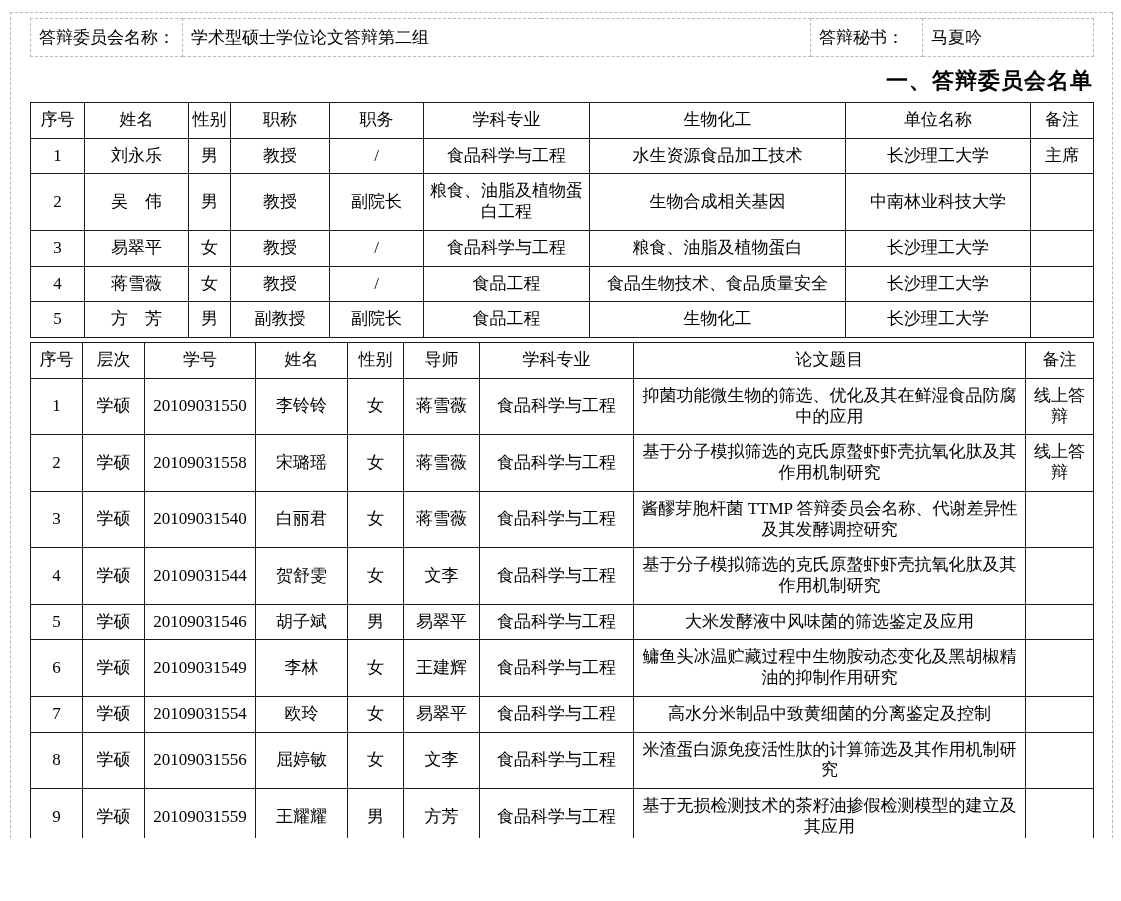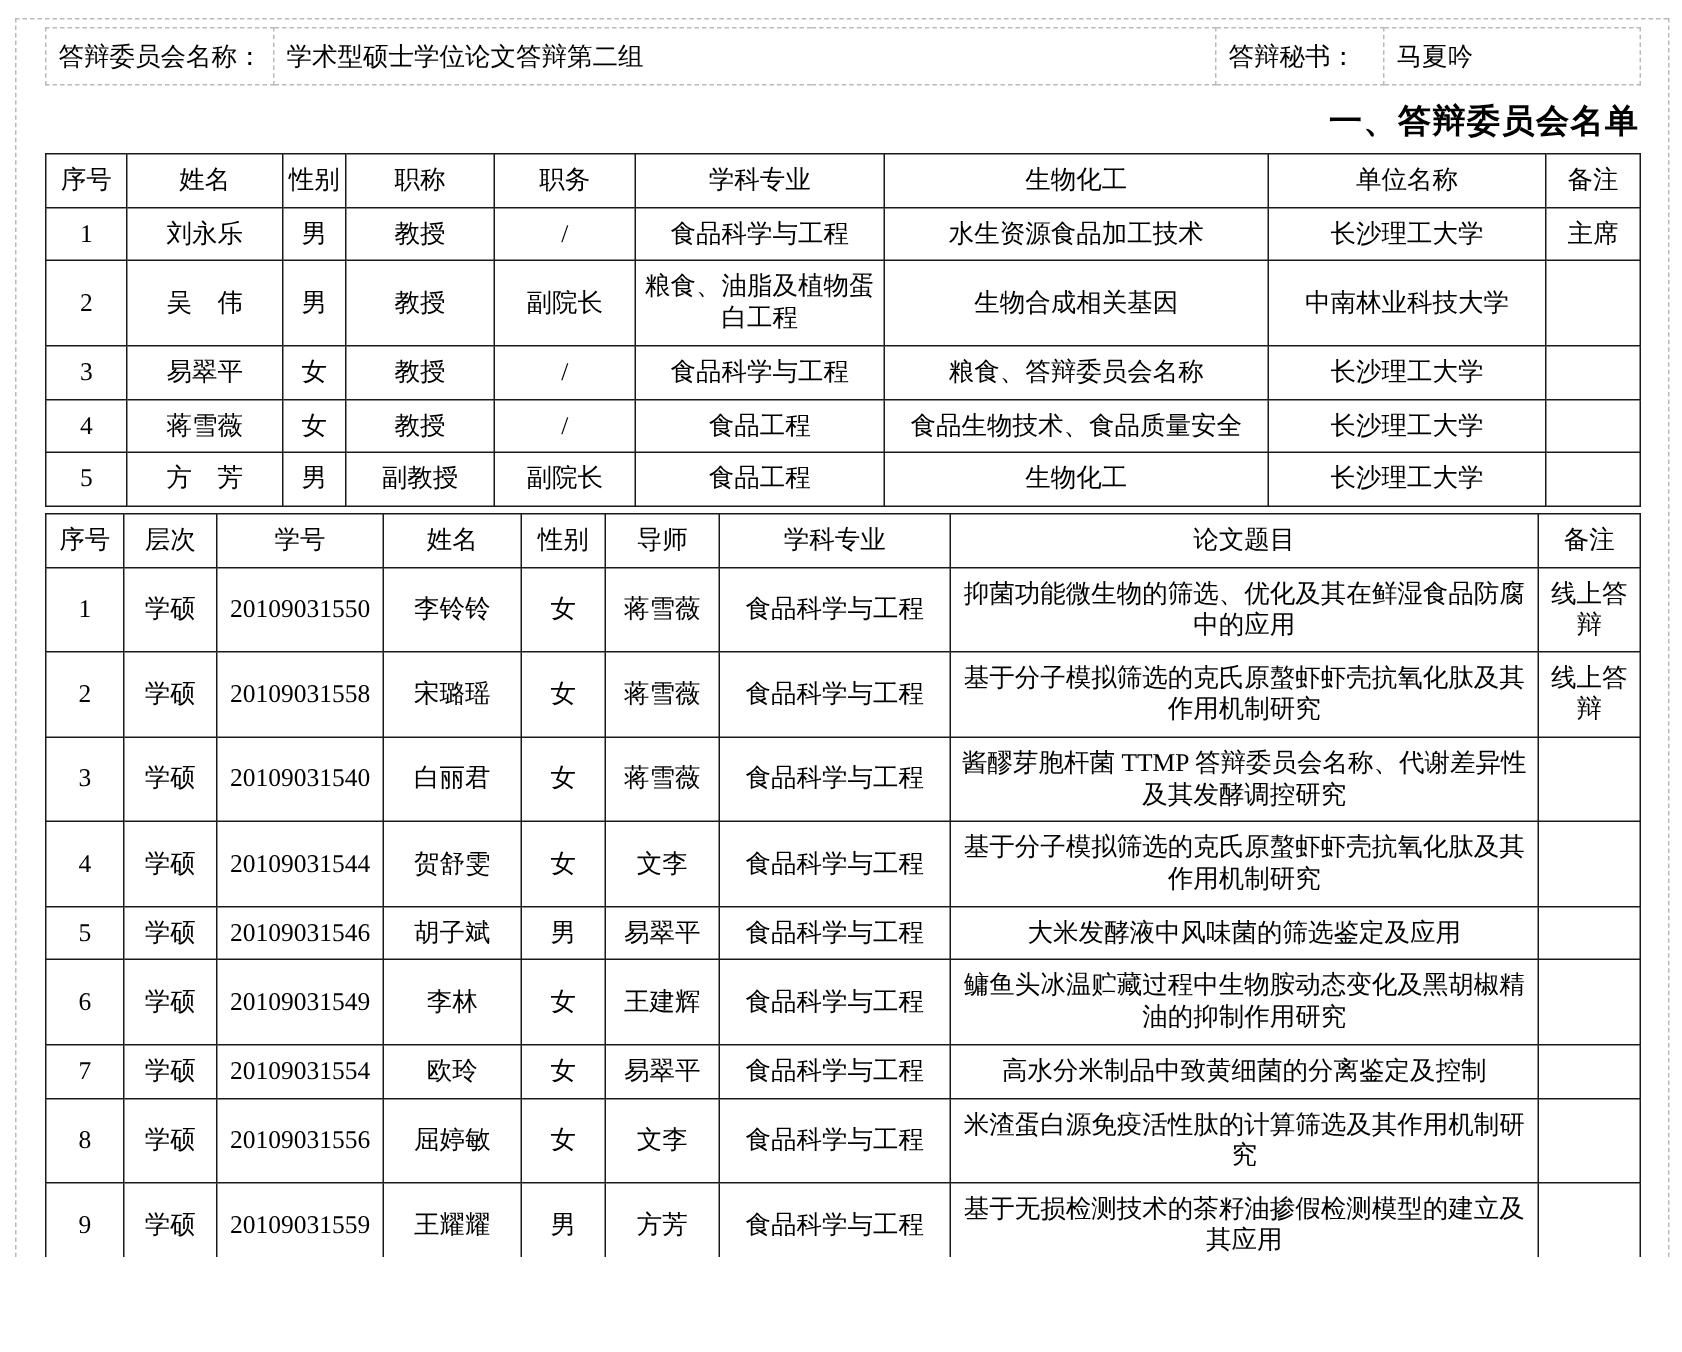--- a/index.html
+++ b/index.html
@@ -139,21 +139,21 @@
             <td>中南林业科技大学</td>
             <td></td>
           </tr>
           <tr>
             <td>3</td>
             <td>易翠平</td>
             <td>女</td>
             <td>教授</td>
             <td>/</td>
             <td>食品科学与工程</td>
-            <td>粮食、答辩委员会名称</td>
+            <td>粮食、油脂及植物蛋白</td>
             <td>长沙理工大学</td>
             <td></td>
           </tr>
           <tr>
             <td>4</td>
             <td>蒋雪薇</td>
             <td>女</td>
             <td>教授</td>
             <td>/</td>
             <td>食品工程</td>

